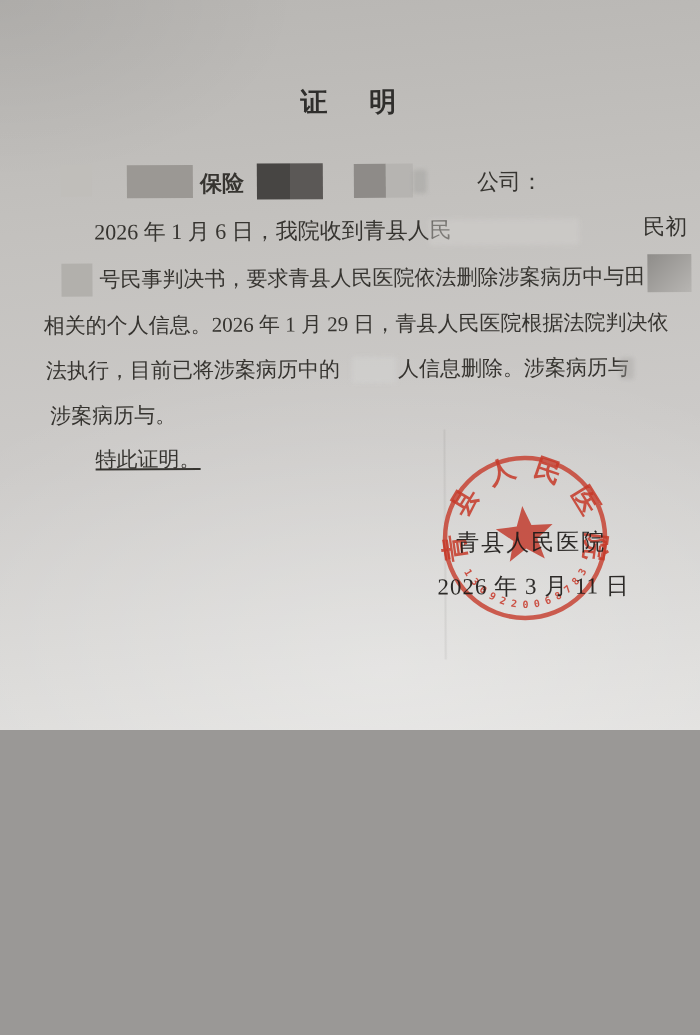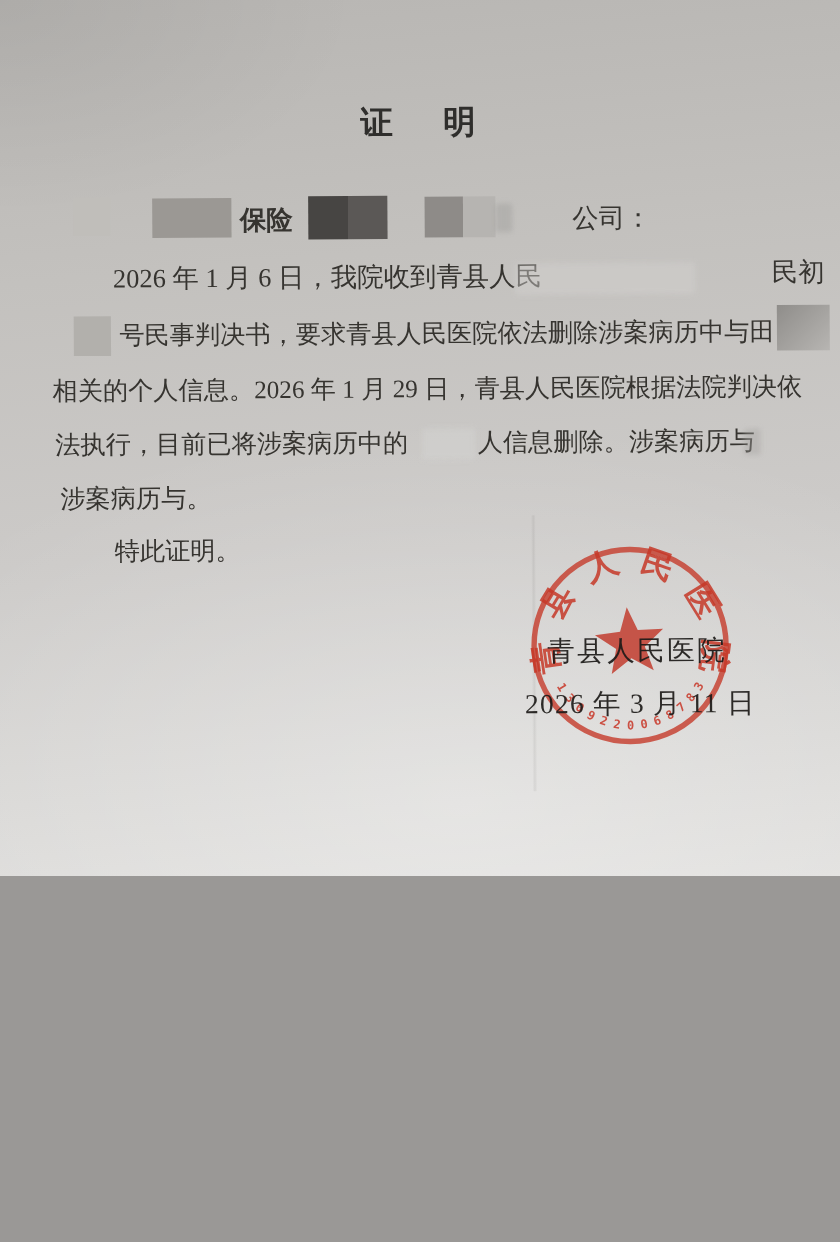--- a/index.html
+++ b/index.html
@@ -82,21 +82,21 @@
       <div class="smudge" style="left:352px;top:10px;width:44px;height:26px;background:rgba(212,211,209,0.5);"></div>
       <span class="t" style="left:398px;top:8px;">人信息删除。涉案病历与</span>
       <div class="smudge" style="left:620px;top:12px;width:14px;height:22px;background:rgba(165,163,160,0.4);"></div>
     </div>
 
     <div class="line" style="top:392px;">
       <span class="t" style="left:50px;top:8px;">涉案病历与。</span>
     </div>
 
     <div class="line" style="top:436px;">
-      <span class="t" style="left:95px;top:8px;">特此证明。</span>
+      <span class="t" style="left:95px;top:8px;text-decoration:underline;">特此证明。</span>
     </div>
 
     <div class="crease"></div>
 
     <svg class="seal-svg" viewBox="0 0 190 190">
       <circle cx="90" cy="91" r="80" fill="none" stroke="rgba(198,62,46,0.82)" stroke-width="4.5"></circle>
       <defs>
         <path id="sealArcTop" d="M 33.8 117.2 A 62 62 0 1 1 146.2 117.2" fill="none"></path>
         <path id="sealArcBottom" d="M 24.2 114.9 A 70 70 0 0 0 155.8 114.9" fill="none"></path>
       </defs>

